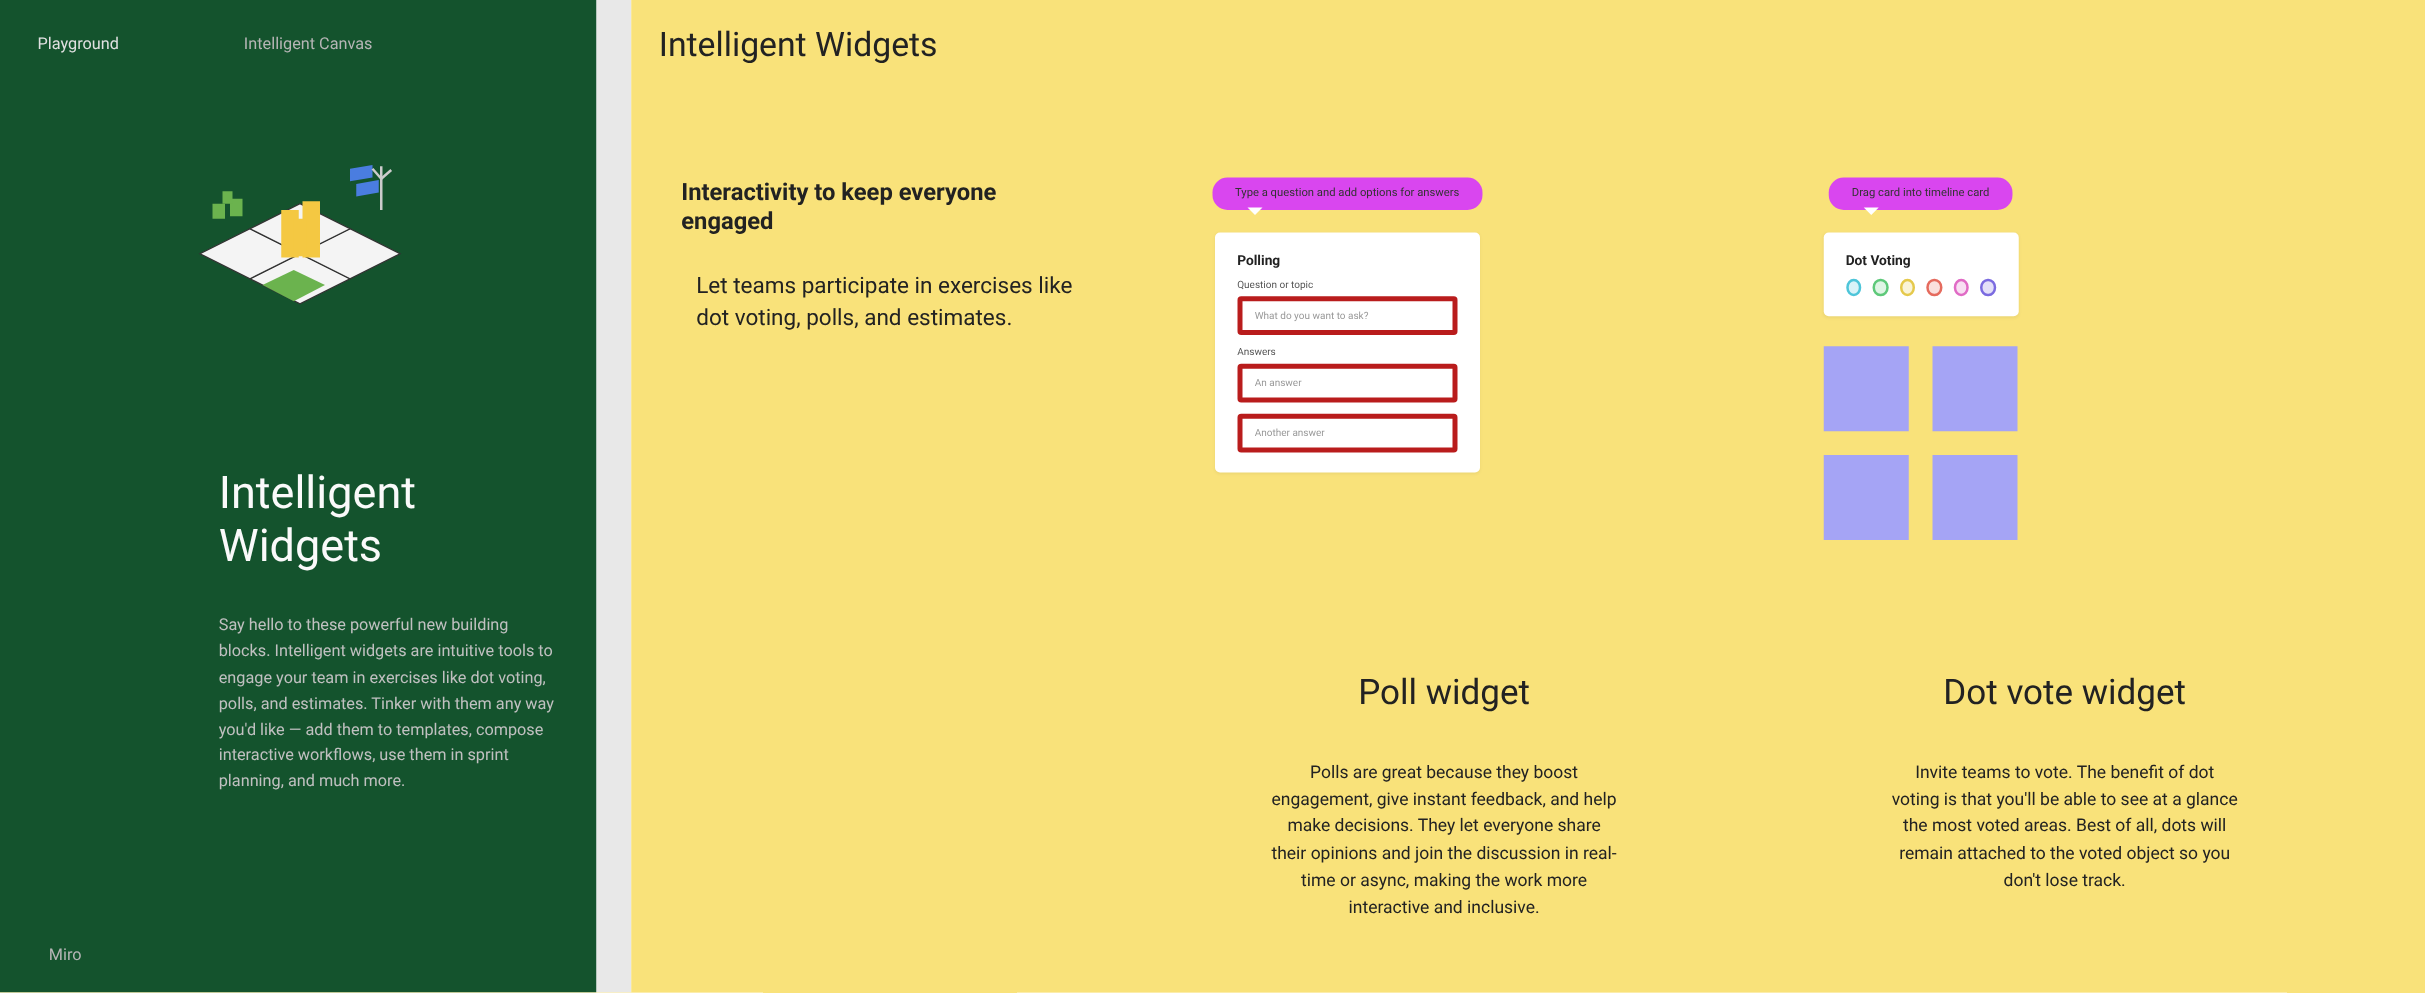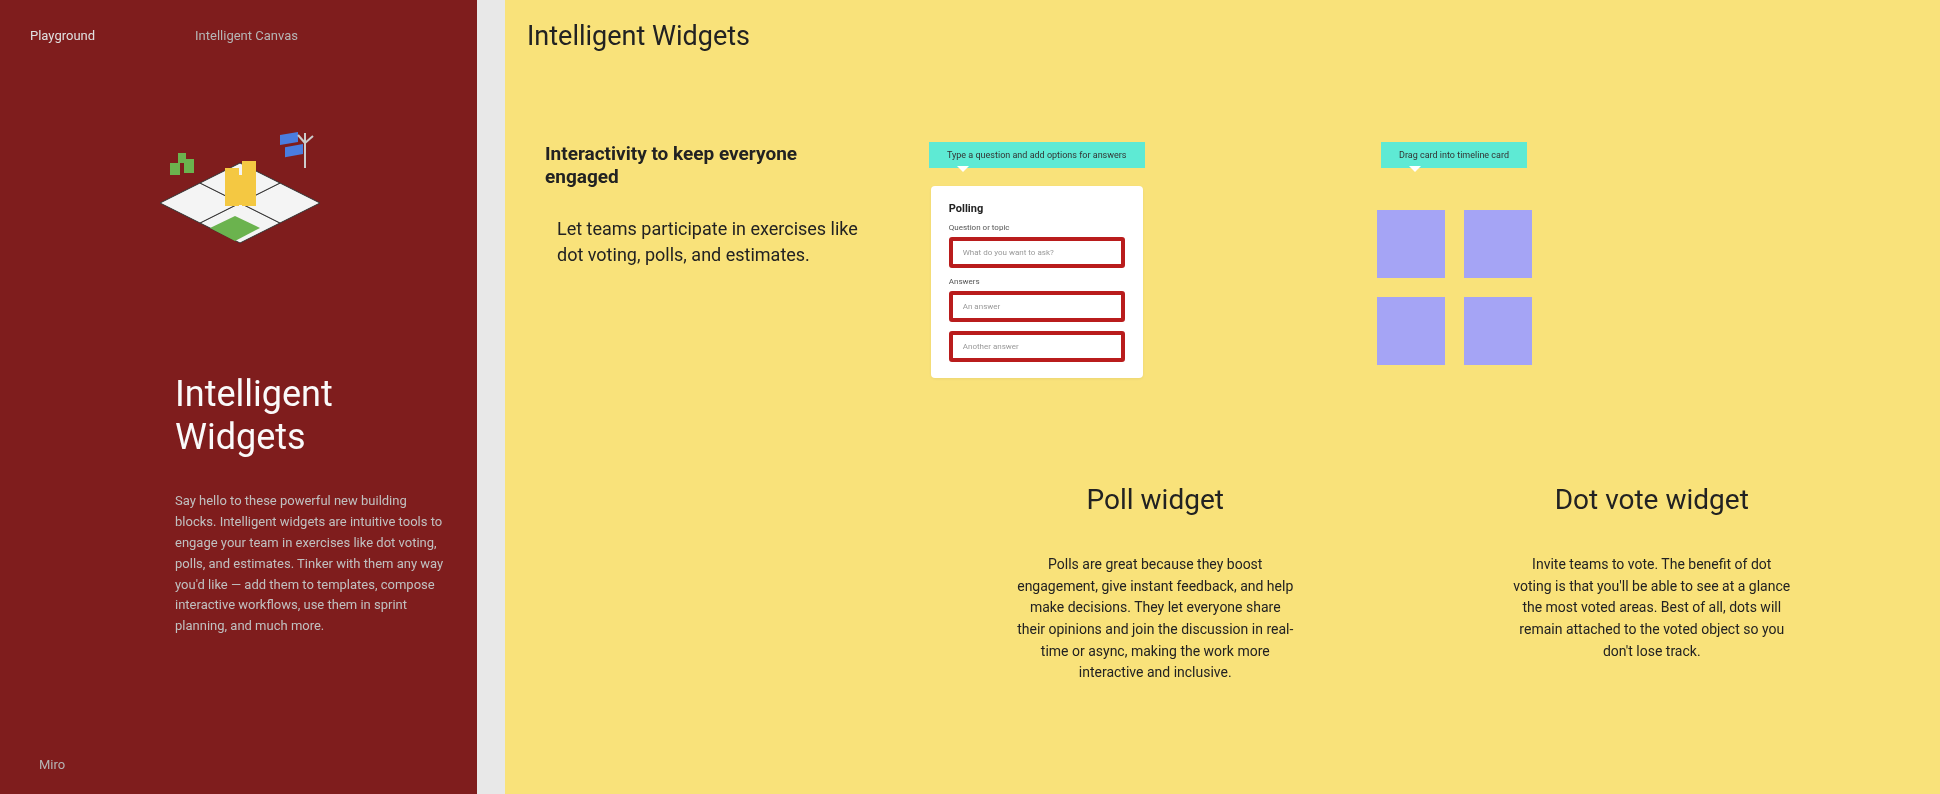--- a/index.html
+++ b/index.html
@@ -9,21 +9,21 @@
     }
     body {
       font-family: -apple-system, BlinkMacSystemFont, "Segoe UI", Roboto, Helvetica, Arial, sans-serif;
       display: flex;
       width: 1940px;
       height: 794px;
       overflow: hidden;
     }
     .sidebar {
       width: 477px;
-      background: #7f1d1d;
+      background: #14532d;
       color: #fff;
       display: flex;
       flex-direction: column;
       padding: 28px 30px;
       position: relative;
     }
     .sidebar-header {
       display: flex;
       gap: 100px;
       font-size: 13px;
@@ -73,21 +73,21 @@
       overflow: hidden;
     }
     .main-title {
       font-size: 27px;
       font-weight: 400;
       color: #222;
       margin-bottom: 90px;
     }
     .top-row {
       display: flex;
-      gap: 52px;
+      gap: 93px;
     }
     .intro-col {
       width: 340px;
       padding-left: 18px;
     }
     .intro-heading {
       font-size: 19px;
       font-weight: 700;
       color: #222;
       margin-bottom: 28px;
@@ -97,22 +97,22 @@
       line-height: 1.45;
       color: #222;
       padding-left: 12px;
     }
     .card-col {
       display: flex;
       flex-direction: column;
       align-items: center;
     }
     .speech-bubble {
-      background: #5eead4;
-      border-radius: 0;
+      background: #d946ef;
+      border-radius: 12px;
       padding: 8px 18px;
       font-size: 9px;
       color: #333;
       position: relative;
       margin-bottom: 18px;
     }
     .speech-bubble::after {
       content: "";
       position: absolute;
       bottom: -10px;
@@ -265,20 +265,31 @@
         <div class="card-input">What do you want to ask?</div>
         <div class="card-label">Answers</div>
         <div class="card-input">An answer</div>
         <div class="card-input" style="margin-bottom:0">Another answer</div>
       </div>
     </div>
 
     <div class="card-col dot-card-col">
       <div class="speech-bubble">Drag card into timeline card</div>
       <div class="dot-vote-wrap">
+        <div class="card" style="width:156px;">
+          <div class="card-title">Dot Voting</div>
+          <div class="dot-row">
+            <div class="dot dot-cyan"></div>
+            <div class="dot dot-green"></div>
+            <div class="dot dot-yellow"></div>
+            <div class="dot dot-red"></div>
+            <div class="dot dot-pink"></div>
+            <div class="dot dot-purple"></div>
+          </div>
+        </div>
         <div class="sticky-grid">
           <div class="sticky"></div>
           <div class="sticky"></div>
           <div class="sticky"></div>
           <div class="sticky"></div>
         </div>
       </div>
     </div>
   </div>
 

